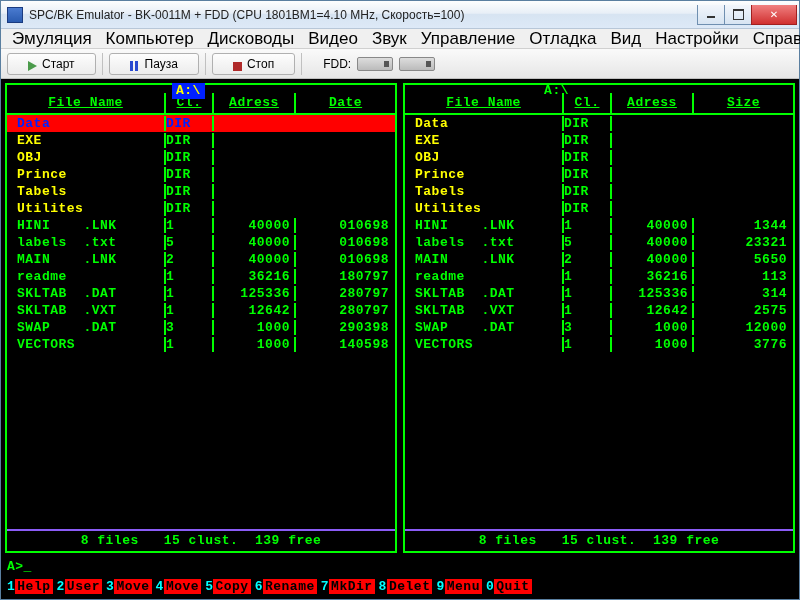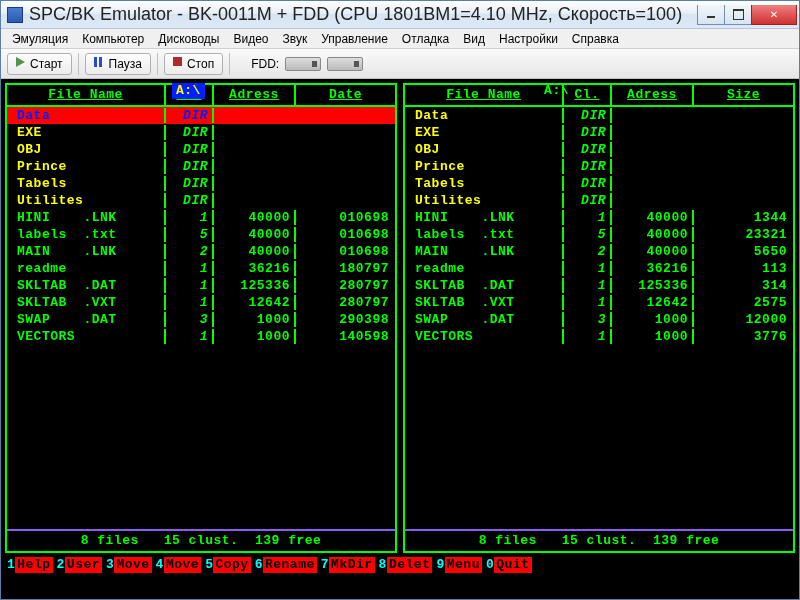--- a/index.html
+++ b/index.html
@@ -2,64 +2,64 @@
 <html><head>
 <meta charset="utf-8">
 <style>
 * { margin: 0; padding: 0; box-sizing: border-box; }
 body { font-family: "Segoe UI", Tahoma, sans-serif; font-size: 12px; background: #d4e5f7; width: 800px; height: 600px; overflow: hidden; }
 
 
 .window { width: 800px; height: 600px; display: flex; flex-direction: column; border: 1px solid #5a7fa0; background: #f0f0f0; }
 .titlebar { height: 28px; background: linear-gradient(to bottom, #fdfefe, #e8eff7 45%, #d7e4f2 50%, #dde9f7); display: flex; align-items: center; padding: 0 0 0 6px; border-bottom: 1px solid #b8c7d8; }
 .titlebar .appicon { width: 16px; height: 16px; margin-right: 6px; background: linear-gradient(#4a7bd0,#2a5bb0); border: 1px solid #1a3b80; }
-.titlebar .title { flex: 1; font-size: 18px; color: #222; }
+.titlebar .title { flex: 1; font-size: 12px; color: #222; }
 .titlebar .winbtns { display: flex; height: 20px; margin-right: 2px; }
 .winbtn { width: 28px; height: 20px; border: 1px solid #6f8fb0; border-top: none; background: linear-gradient(#f2f6fb,#d7e4f2); display: flex; align-items: center; justify-content: center; font-family: sans-serif; font-size: 11px; color: #333; margin-left: -1px; }
 .winbtn.min::after { content:""; width:8px; height:2px; background:#333; margin-top:6px; }
 .winbtn.max::after { content:""; width:9px; height:8px; border:1px solid #333; border-top:2px solid #333; }
 .winbtn.close { background: linear-gradient(#f08080,#d03030); color:#fff; border-color:#a02020; width:46px; }
 .winbtn.close::after { content:"✕"; font-size:10px; }
 
 
 .menubar { height: 20px; background: #f0f0f0; display: flex; align-items: center; padding: 0 4px; border-bottom: 1px solid #d0d0d0; }
-.menubar .menuitem { padding: 2px 7px; font-size: 12px; cursor: default; }
+.menubar .menuitem { padding: 2px 7px; font-size: 17px; cursor: default; }
 
 
 .toolbar { height: 30px; background: linear-gradient(#fafafa,#e6e6e6); display: flex; align-items: center; padding: 0 6px; gap: 6px; border-bottom: 1px solid #c0c0c0; }
-.tbbtn { border: 1px solid #b0b0b0; background: linear-gradient(#fdfdfd,#ececec); padding: 3px 8px; border-radius: 3px; display: flex; align-items: flex-start; gap: 5px; font-size: 12px; }
+.tbbtn { border: 1px solid #b0b0b0; background: linear-gradient(#fdfdfd,#ececec); padding: 3px 20px; border-radius: 3px; display: flex; align-items: flex-end; gap: 5px; font-size: 12px; }
 .tbicon { width: 10px; height: 10px; display: inline-block; }
 .tbicon.play { width:0;height:0;border-left:9px solid #4a9a4a;border-top:5px solid transparent;border-bottom:5px solid transparent; }
 .tbicon.pause { display:flex; gap:2px; }
 .tbicon.pause::before, .tbicon.pause::after { content:""; width:3px; height:10px; background:#2a4ad0; }
 .tbicon.stop { width:9px; height:9px; background:#b02a2a; }
 .tbsep { width:1px; height:22px; background:#c0c0c0; }
 .fddlabel { font-size:12px;margin-left:15px; }
 .fddimg { width:36px; height:14px; background:linear-gradient(#ddd,#bbb); border:1px solid #888; border-radius:2px; position:relative; }
 .fddimg::after { content:""; position:absolute; right:3px; top:3px; width:5px; height:6px; background:#555; }
 
 
 .screen { flex:1; background:#000; padding:4px 4px 2px 4px; font-family: "Courier New", monospace; font-weight: bold; font-size: 13px; line-height: 15.5px; letter-spacing: 0.5px; color:#00ff00; overflow:hidden; }
 .panels { display:flex; gap:6px; height: 470px; }
 .panel { flex:1; border:2px solid #00ff00; position:relative; display:flex; flex-direction:column; }
 .drive-tab { position:absolute; top:-2px; font-size:13px; padding:0 4px; }
 .drive-tab.left { left:165px; background:#0020ff; color:#ffff00; }
 .drive-tab.right { right:220px; color:#00ff00; }
-.hdr { display:flex; border-bottom:2px solid #00ff00; height:22px; align-items:center; }
+.hdr { display:flex; border-bottom:2px solid #00ff00; height:22px; align-items:center;margin-top:8px; }
 .hdr span { text-align:center; border-right:2px solid #00ff00; padding:2px 0; white-space:pre; text-decoration: underline; }
 .hdr span:last-child { border-right:none; }
 .col-name { width:159px; }
 .col-cl { width:48px; }
 .col-adr { width:82px; }
 .col-last { flex:1; }
 .body { flex:1; overflow:hidden; }
 .row { display:flex; height:17px; align-items:center; }
 .row.sel { background:#ff0000; color:#0020ff; }
 .row .c-name { width:159px; padding-left:10px; border-right:2px solid #00ff00; white-space:pre; }
-.row .c-cl { width:48px; text-align:right; padding-right:4px; border-right:2px solid #00ff00; white-space:pre;font-style:italic; }
+.row .c-cl { width:48px; padding-right:4px; border-right:2px solid #00ff00; white-space:pre; }
 .row .c-adr { width:82px; text-align:right; padding-right:4px; border-right:2px solid #00ff00; white-space:pre; }
 .row .c-last { flex:1; text-align:right; padding-right:6px; white-space:pre; }
 .row.dir .c-name { color:#ffff00; }
 .row.sel.dir .c-name { color:#0020ff; }
 .ftr { border-top:2px solid #8b5cf6; height:22px; display:flex; align-items:center; justify-content:center; white-space:pre; }
 .prompt { margin-top:6px; padding-left:2px; }
 .fkeys { display:flex; margin-top:4px; padding-left:2px; }
 .fk { display:flex; margin-right:0px; }
 .fk .num { color:#00ffff; }
 .fk .lbl { background:#ff0000; color:#000000; padding:0 2px; margin-right:4px; }
@@ -300,20 +300,21 @@
             <div class="row">
               <span class="c-name">VECTORS</span>
               <span class="c-cl">1</span>
               <span class="c-adr">1000</span>
               <span class="c-last">3776</span>
             </div>
           </div>
         <div class="ftr">8 files   15 clust.  139 free</div>
       </div>
     </div>
+    <div class="prompt">A&gt;_</div>
     <div class="fkeys" id="fkeys">
         <div class="fk">
           <span class="num">1</span>
           <span class="lbl">Help</span>
         </div>
         <div class="fk">
           <span class="num">2</span>
           <span class="lbl">User</span>
         </div>
         <div class="fk">

